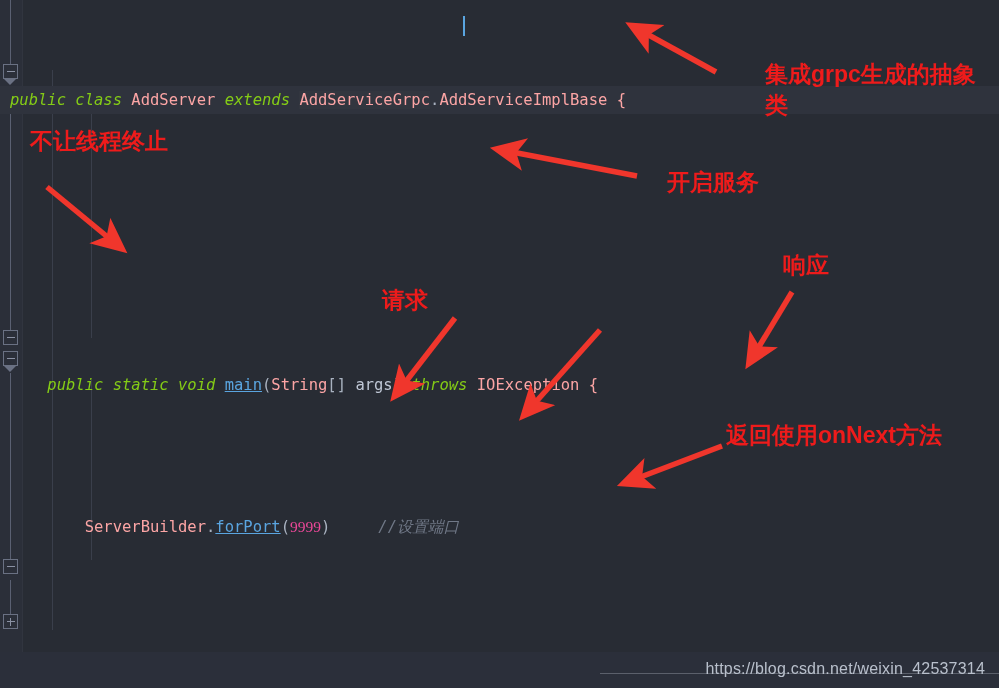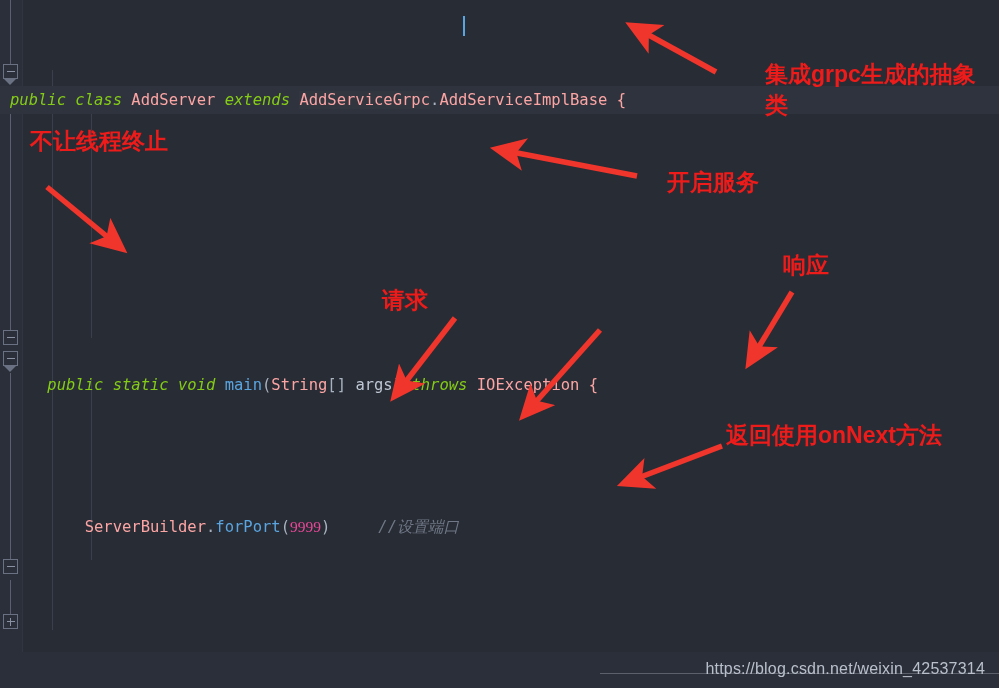--- a/index.html
+++ b/index.html
@@ -90,21 +90,21 @@
   
   .guide {
     position: absolute;
     width: 1px;
     background: #3a3f4b;
   }
 
   
   .kw   { color: #84cc16; font-style: italic; text-align: center; }
   .cls  { color: #fca5a5; }
-  .fn   { color: #5aa5e0; }
+  .fn   { color: #5aa5e0; text-decoration: underline; }
   .num  { color: #ec4899; font-family: Liberation Serif, serif; }
   .cmt  { color: #707887; font-style: italic; margin-left: 48px; }
   .var  { color: #bfc7d5; }
   .punc { color: #a9b2c0; }
   .sel  { background: #32363f; text-align: right; }
 
   
   #caret {
     position: absolute;
     width: 2px;

